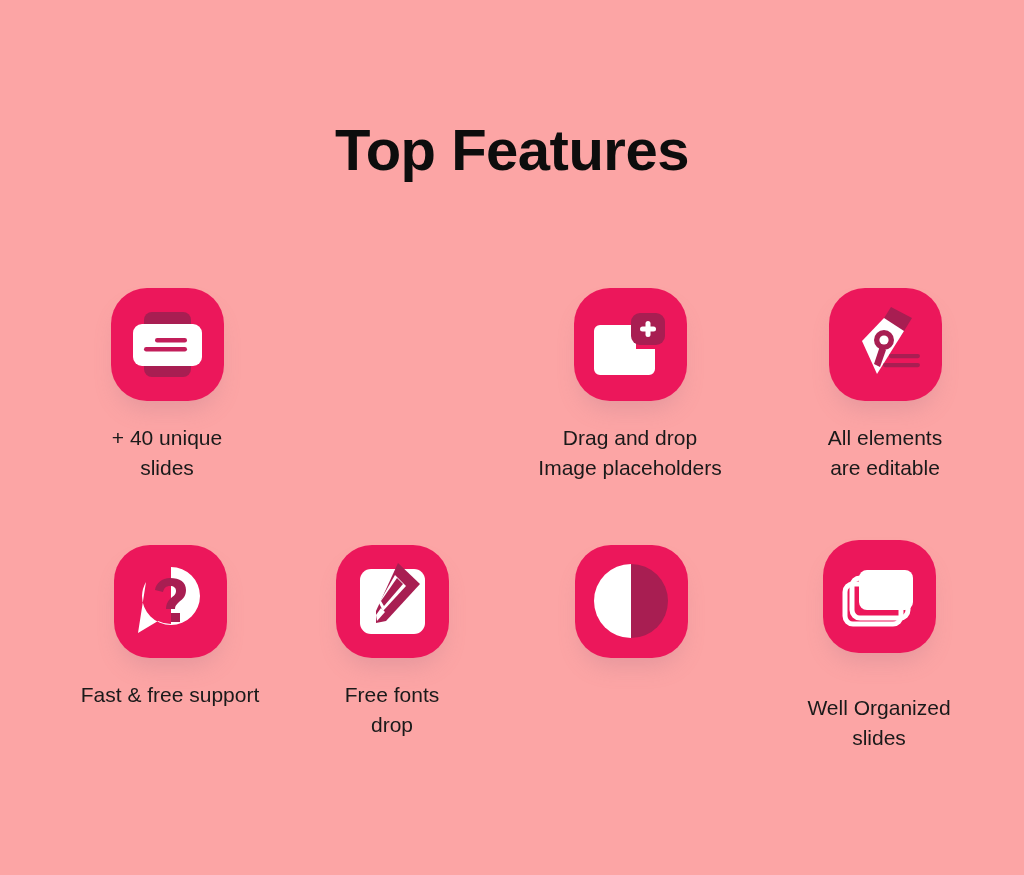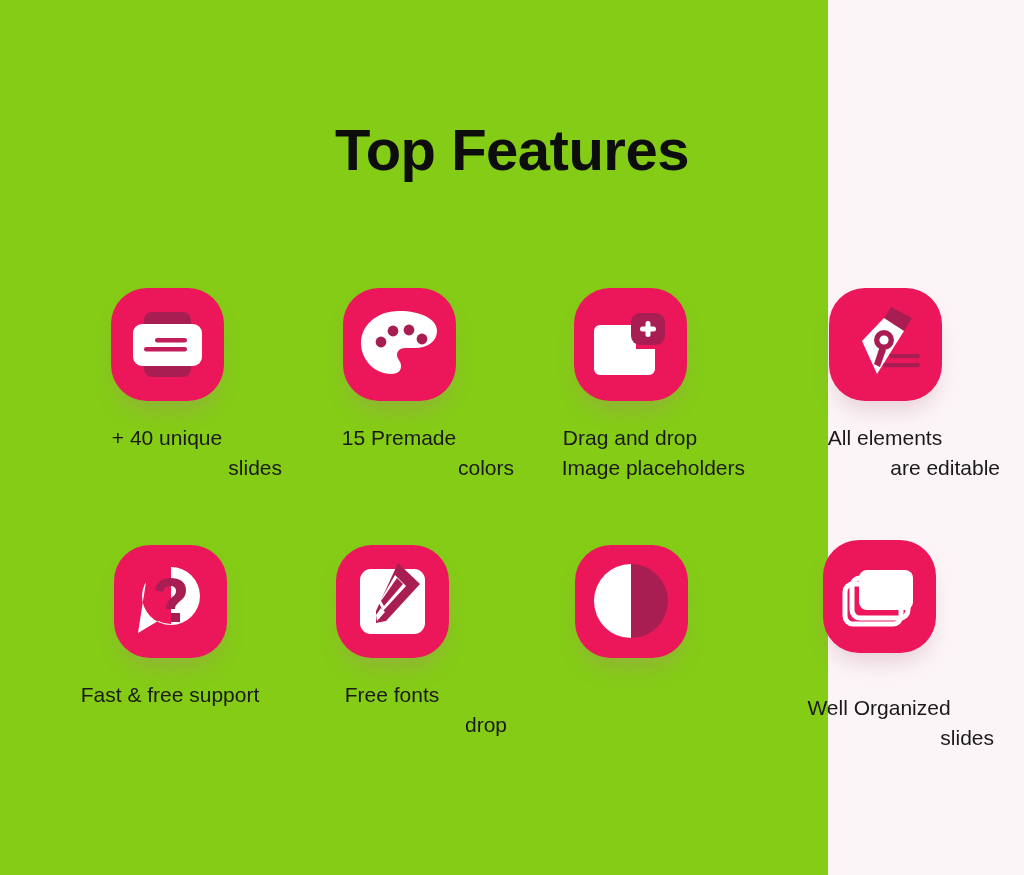--- a/index.html
+++ b/index.html
@@ -10,23 +10,23 @@
     width: 1024px;
     height: 875px;
     background: #fcf5f7;
     font-family: "Liberation Sans", sans-serif;
     overflow: hidden;
     position: relative;
   }
 
   .slide {
     position: relative;
-    width: 828px;
+    width: 1024px;
     height: 875px;
-    background: #84cc16;
+    background: #fca5a5;
   }
 
   
   .title {
     position: absolute;
     top: 118px;
     left: 0;
     width: 1024px;
     text-align: center;
     font-size: 58px;
@@ -59,21 +59,21 @@
     position: absolute;
     inset: 0;
   }
   .caption {
     margin-top: 22px;
     font-size: 21px;
     line-height: 30px;
     color: #1a1a1a;
     font-weight: normal;
   }
-  .caption .l2 { display: block; text-align: right; }
+  .caption .l2 { display: block; }
 </style>
 </head>
 <body>
 
 <div class="slide">
 
   <div class="title">Top Features</div>
 
   <div class="feature" style="left:52px; top:288px;">
     <div class="tile-wrap">
@@ -85,37 +85,20 @@
           <rect x="33" y="59" width="43" height="4.5" rx="2.2" fill="#c21e5a"></rect>
         </svg>
       </div>
     </div>
     <div class="caption">
       <span>+ 40 unique</span>
       <span class="l2">slides</span>
     </div>
   </div>
 
-  <div class="feature" style="left:284px; top:288px;">
-    <div class="tile-wrap">
-      <div class="tile">
-        <svg class="glyph" viewBox="0 0 113 113">
-          <path d="M56 23 C33 23 18 38 18 55 C18 72 32 86 48 86 C56 86 58 82 58 78 C58 73 54 71 54 67 C54 63 57 60 62 60 L72 60 C85 60 94 53 94 43 C94 31 78 23 56 23 Z" fill="#ffffff"></path>
-          <circle cx="38" cy="54" r="5.4" fill="#a81e52"></circle>
-          <circle cx="50" cy="43" r="5.4" fill="#a81e52"></circle>
-          <circle cx="66" cy="42" r="5.4" fill="#a81e52"></circle>
-          <circle cx="79" cy="51" r="5.4" fill="#a81e52"></circle>
-        </svg>
-      </div>
-    </div>
-    <div class="caption">
-      <span>15 Premade</span>
-      <span class="l2">colors</span>
-    </div>
-  </div>
 
   <div class="feature" style="left:770px; top:288px;">
     <div class="tile-wrap">
       <div class="tile">
         <svg class="glyph" viewBox="0 0 113 113">
           <path d="M62 19 L83 30 L72 48 L52 35 Z" fill="#a81e52"></path>
           <path d="M55 30 L75 43 L48 86 L33 53 Z" fill="#ffffff"></path>
           <circle cx="55" cy="52" r="10" fill="#a81e52"></circle>
           <circle cx="55" cy="52" r="4.6" fill="#ffffff"></circle>
           <path d="M51 58 L45 76 L51 79 L57 62 Z" fill="#a81e52"></path>

